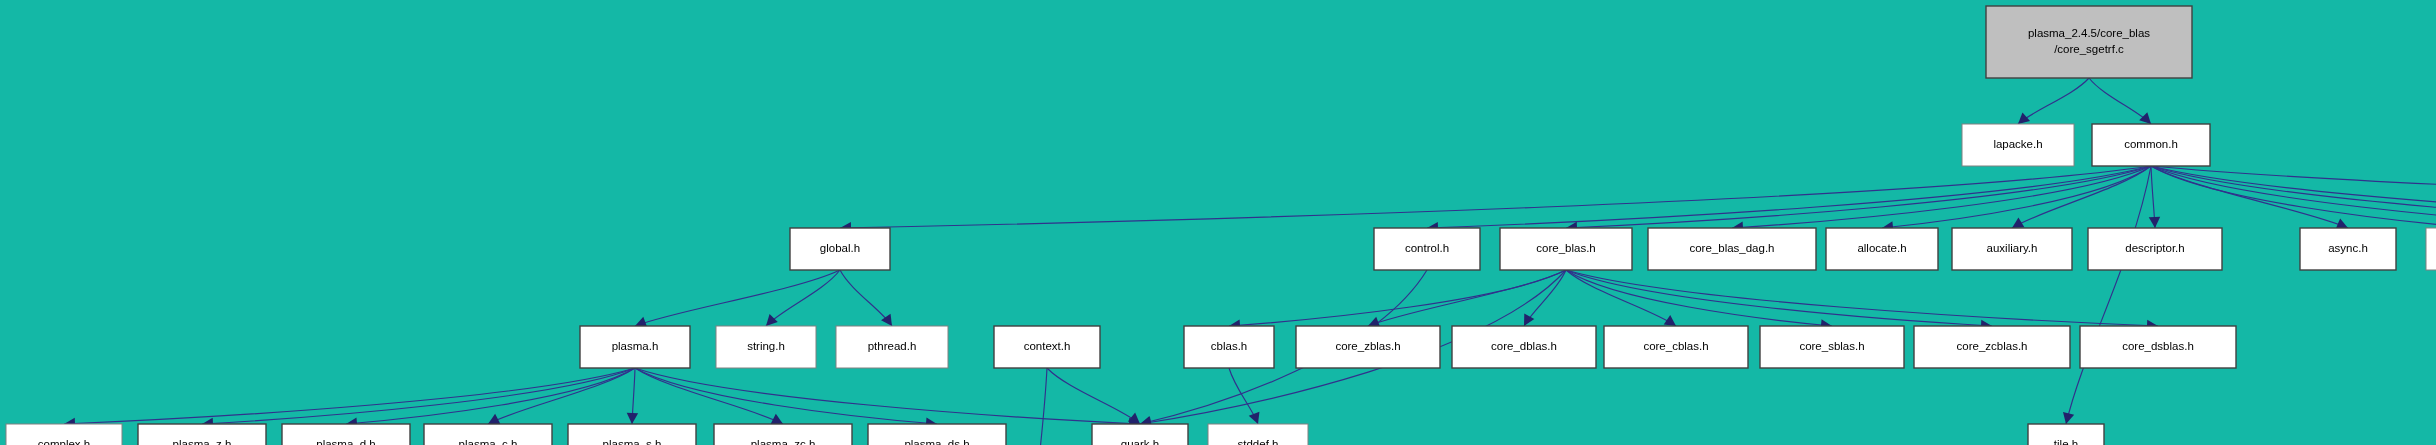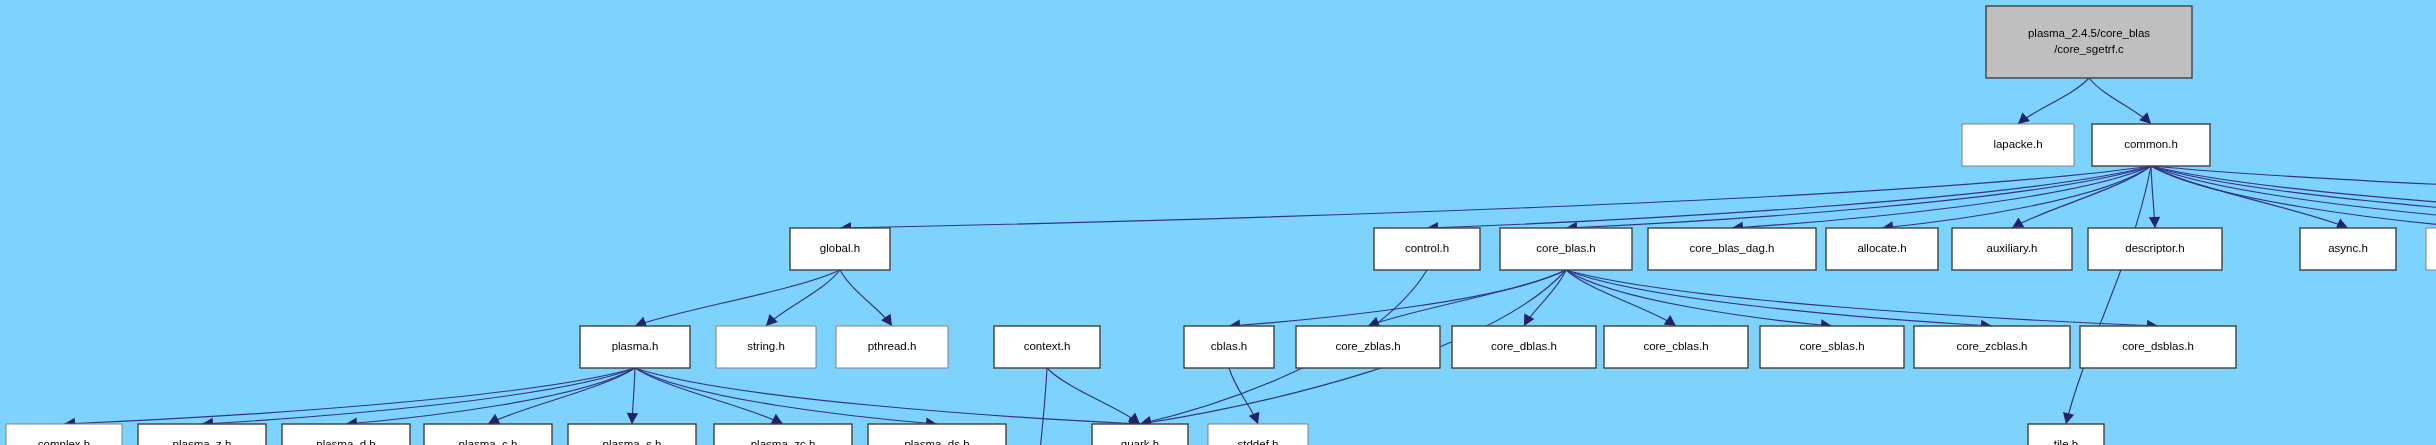--- a/index.html
+++ b/index.html
@@ -8,21 +8,21 @@
     background: #ffffff;
   }
   body {
     font-family: "Liberation Sans", sans-serif;
   }
   #graph-root {
     position: relative;
     width: 2436px;
     height: 445px;
     overflow: hidden;
-    background: #7dd3fc;
+    background: #14b8a6;
   }
   #graph-svg {
     display: block;
     width: 2436px;
     height: 445px;
   }
   .node-rect {
     fill: #ffffff;
     stroke: #808080;
     stroke-width: 1;

